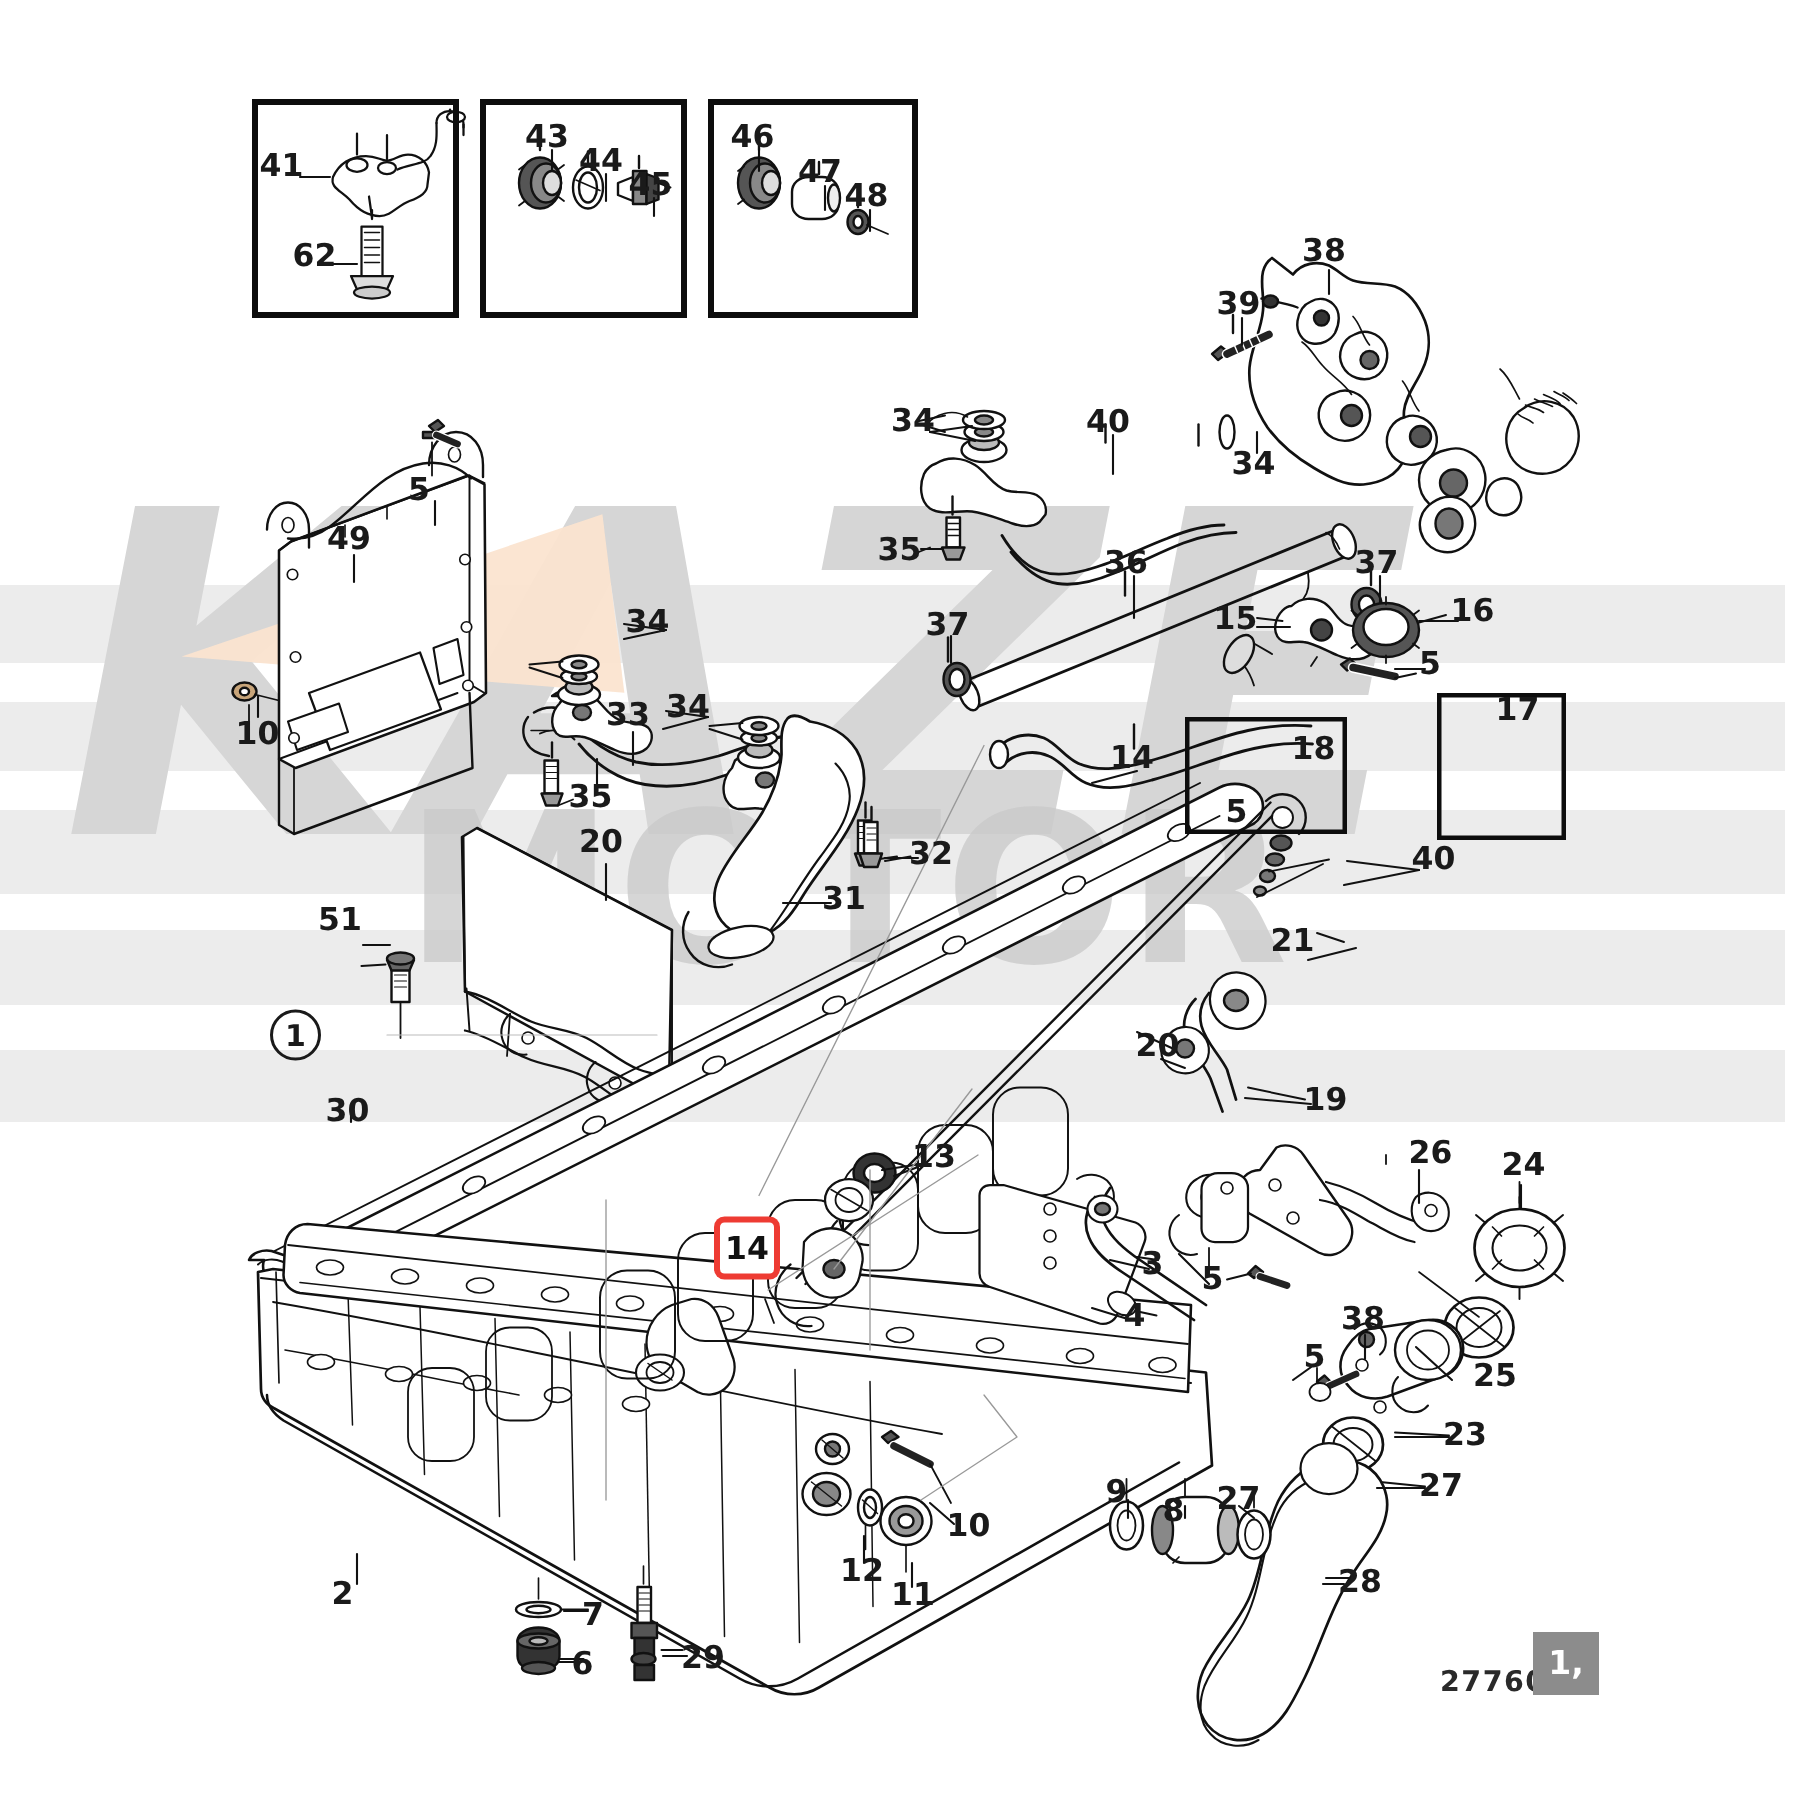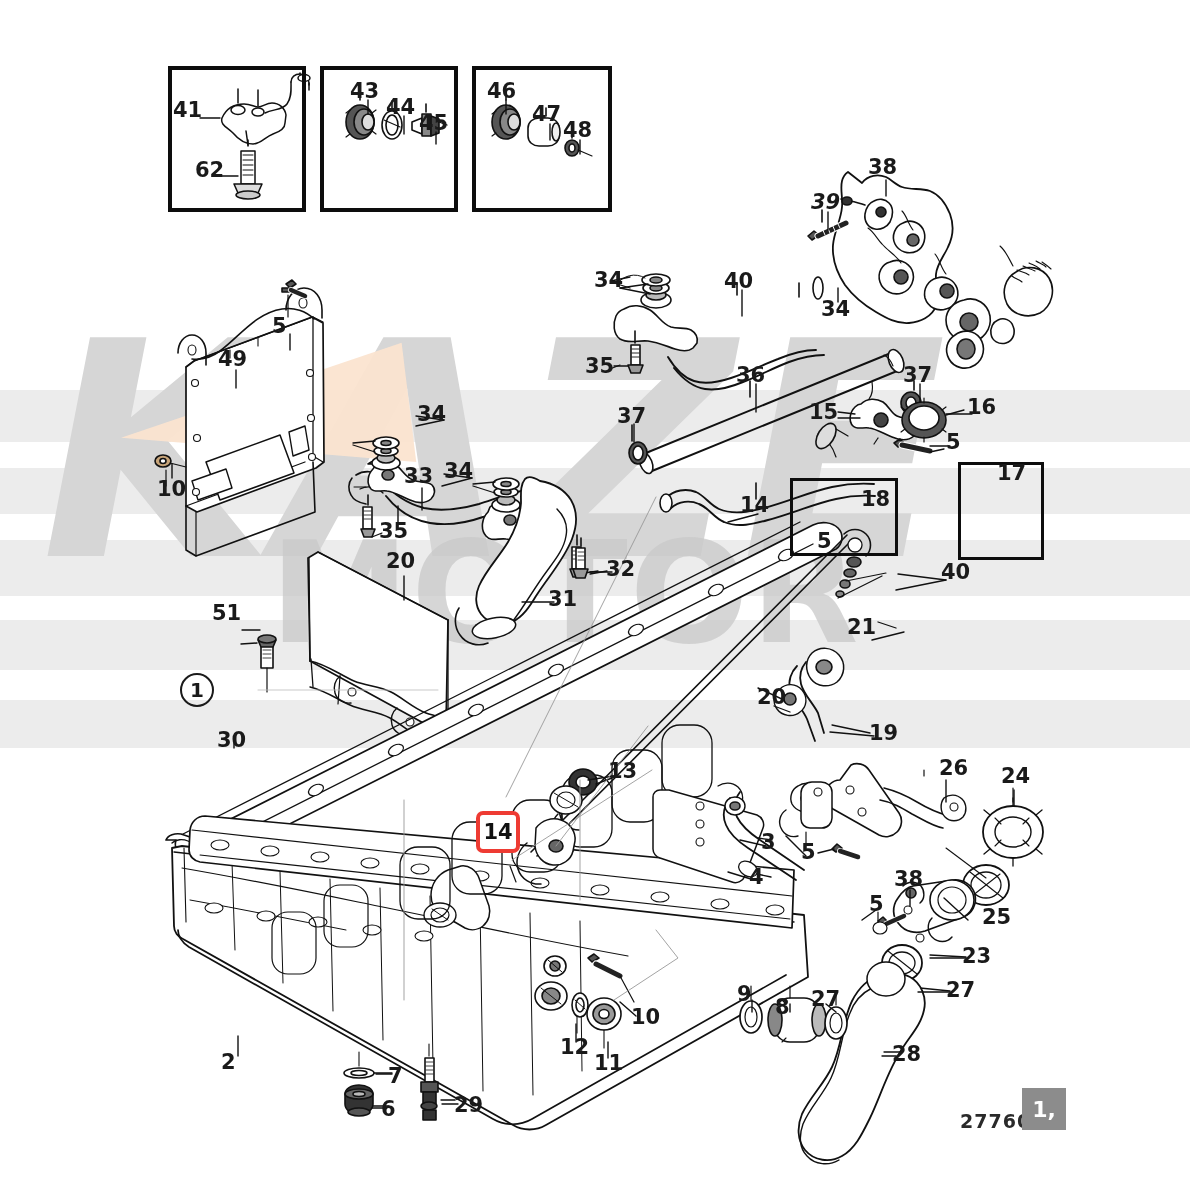--- a/index.html
+++ b/index.html
@@ -775,21 +775,21 @@
   <div id="labels">
       <div class="lbl" style="left: 173px; top: 100px;">41</div>
       <div class="lbl" style="left: 195px; top: 160px;">62</div>
       <div class="lbl" style="left: 350px; top: 81px;">43</div>
       <div class="lbl" style="left: 386px; top: 97px;">44</div>
       <div class="lbl" style="left: 419px; top: 113px;">45</div>
       <div class="lbl" style="left: 487px; top: 81px;">46</div>
       <div class="lbl" style="left: 532px; top: 104px;">47</div>
       <div class="lbl" style="left: 563px; top: 120px;">48</div>
       <div class="lbl" style="left: 868px; top: 157px;">38</div>
-      <div class="lbl" style="left: 811px; top: 192px; font-style: italic;">39</div>
+      <div class="lbl" style="left: 811px; top: 192px;">39</div>
       <div class="lbl" style="left: 594px; top: 270px;">34</div>
       <div class="lbl" style="left: 724px; top: 271px;">40</div>
       <div class="lbl" style="left: 821px; top: 299px;">34</div>
       <div class="lbl" style="left: 585px; top: 356px;">35</div>
       <div class="lbl" style="left: 736px; top: 365px;">36</div>
       <div class="lbl" style="left: 903px; top: 365px;">37</div>
       <div class="lbl" style="left: 809px; top: 402px;">15</div>
       <div class="lbl" style="left: 967px; top: 397px;">16</div>
       <div class="lbl" style="left: 946px; top: 432px;">5</div>
       <div class="lbl" style="left: 617px; top: 406px;">37</div>

